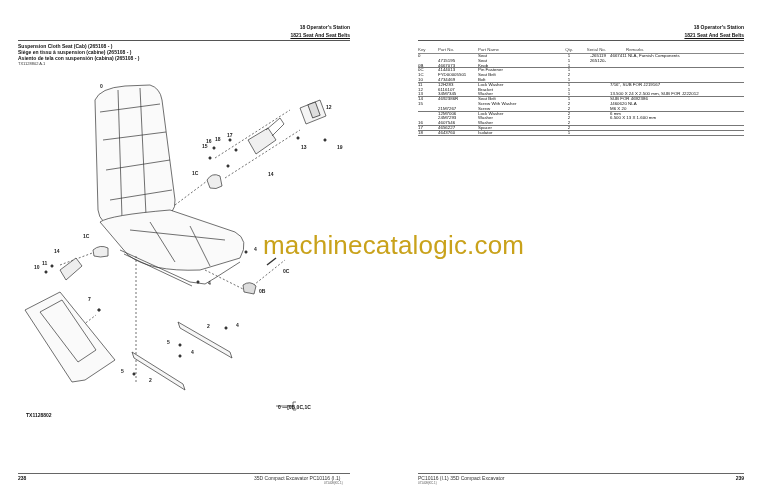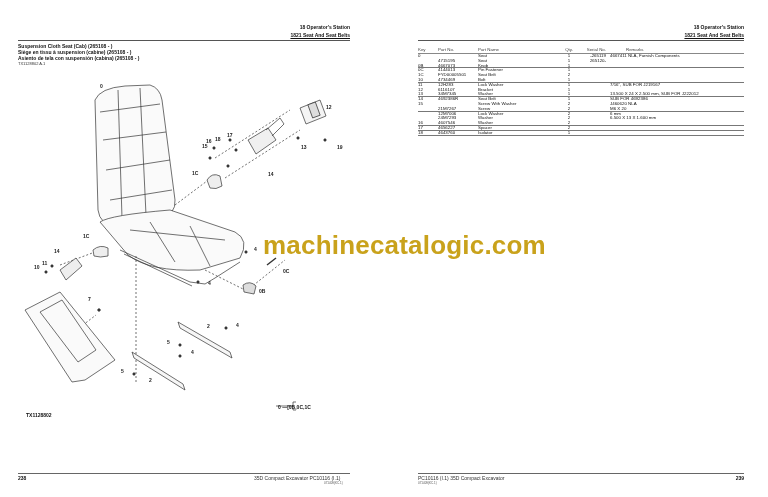--- a/index.html
+++ b/index.html
@@ -34,21 +34,21 @@
   .tbl .head { display: flex; color: #444; height: 8px; align-items: center; border-bottom: 1px solid #888; }
   .tbl .row { display: flex; height: 4.8px; line-height: 4.8px; white-space: nowrap; }
   .tbl .row.sep { border-bottom: 0.5px solid #777; }
   .c-key { width: 20px; }
   .c-part { width: 40px; }
   .c-name { width: 78px; }
   .c-qty { width: 26px; text-align: center; }
   .c-serial { width: 28px; text-align: right; padding-right: 4px; }
   .c-rem { flex: 1; }
 
-  .watermark { position: absolute; left: 263px; top: 230px; font-size: 26px; font-weight: bold; color: #c9a21b; letter-spacing: 0.2px; }
+  .watermark { position: absolute; left: 263px; top: 230px; font-size: 26px; font-weight: normal; color: #c9a21b; letter-spacing: 0.2px; }
 </style>
 </head>
 <body>
 
 <div class="page left">
   <div class="hdr-right">
     <div>18 Operator's Station</div>
     <div class="sub">1821 Seat And Seat Belts</div>
   </div>
   <div class="hdr-rule"></div>

